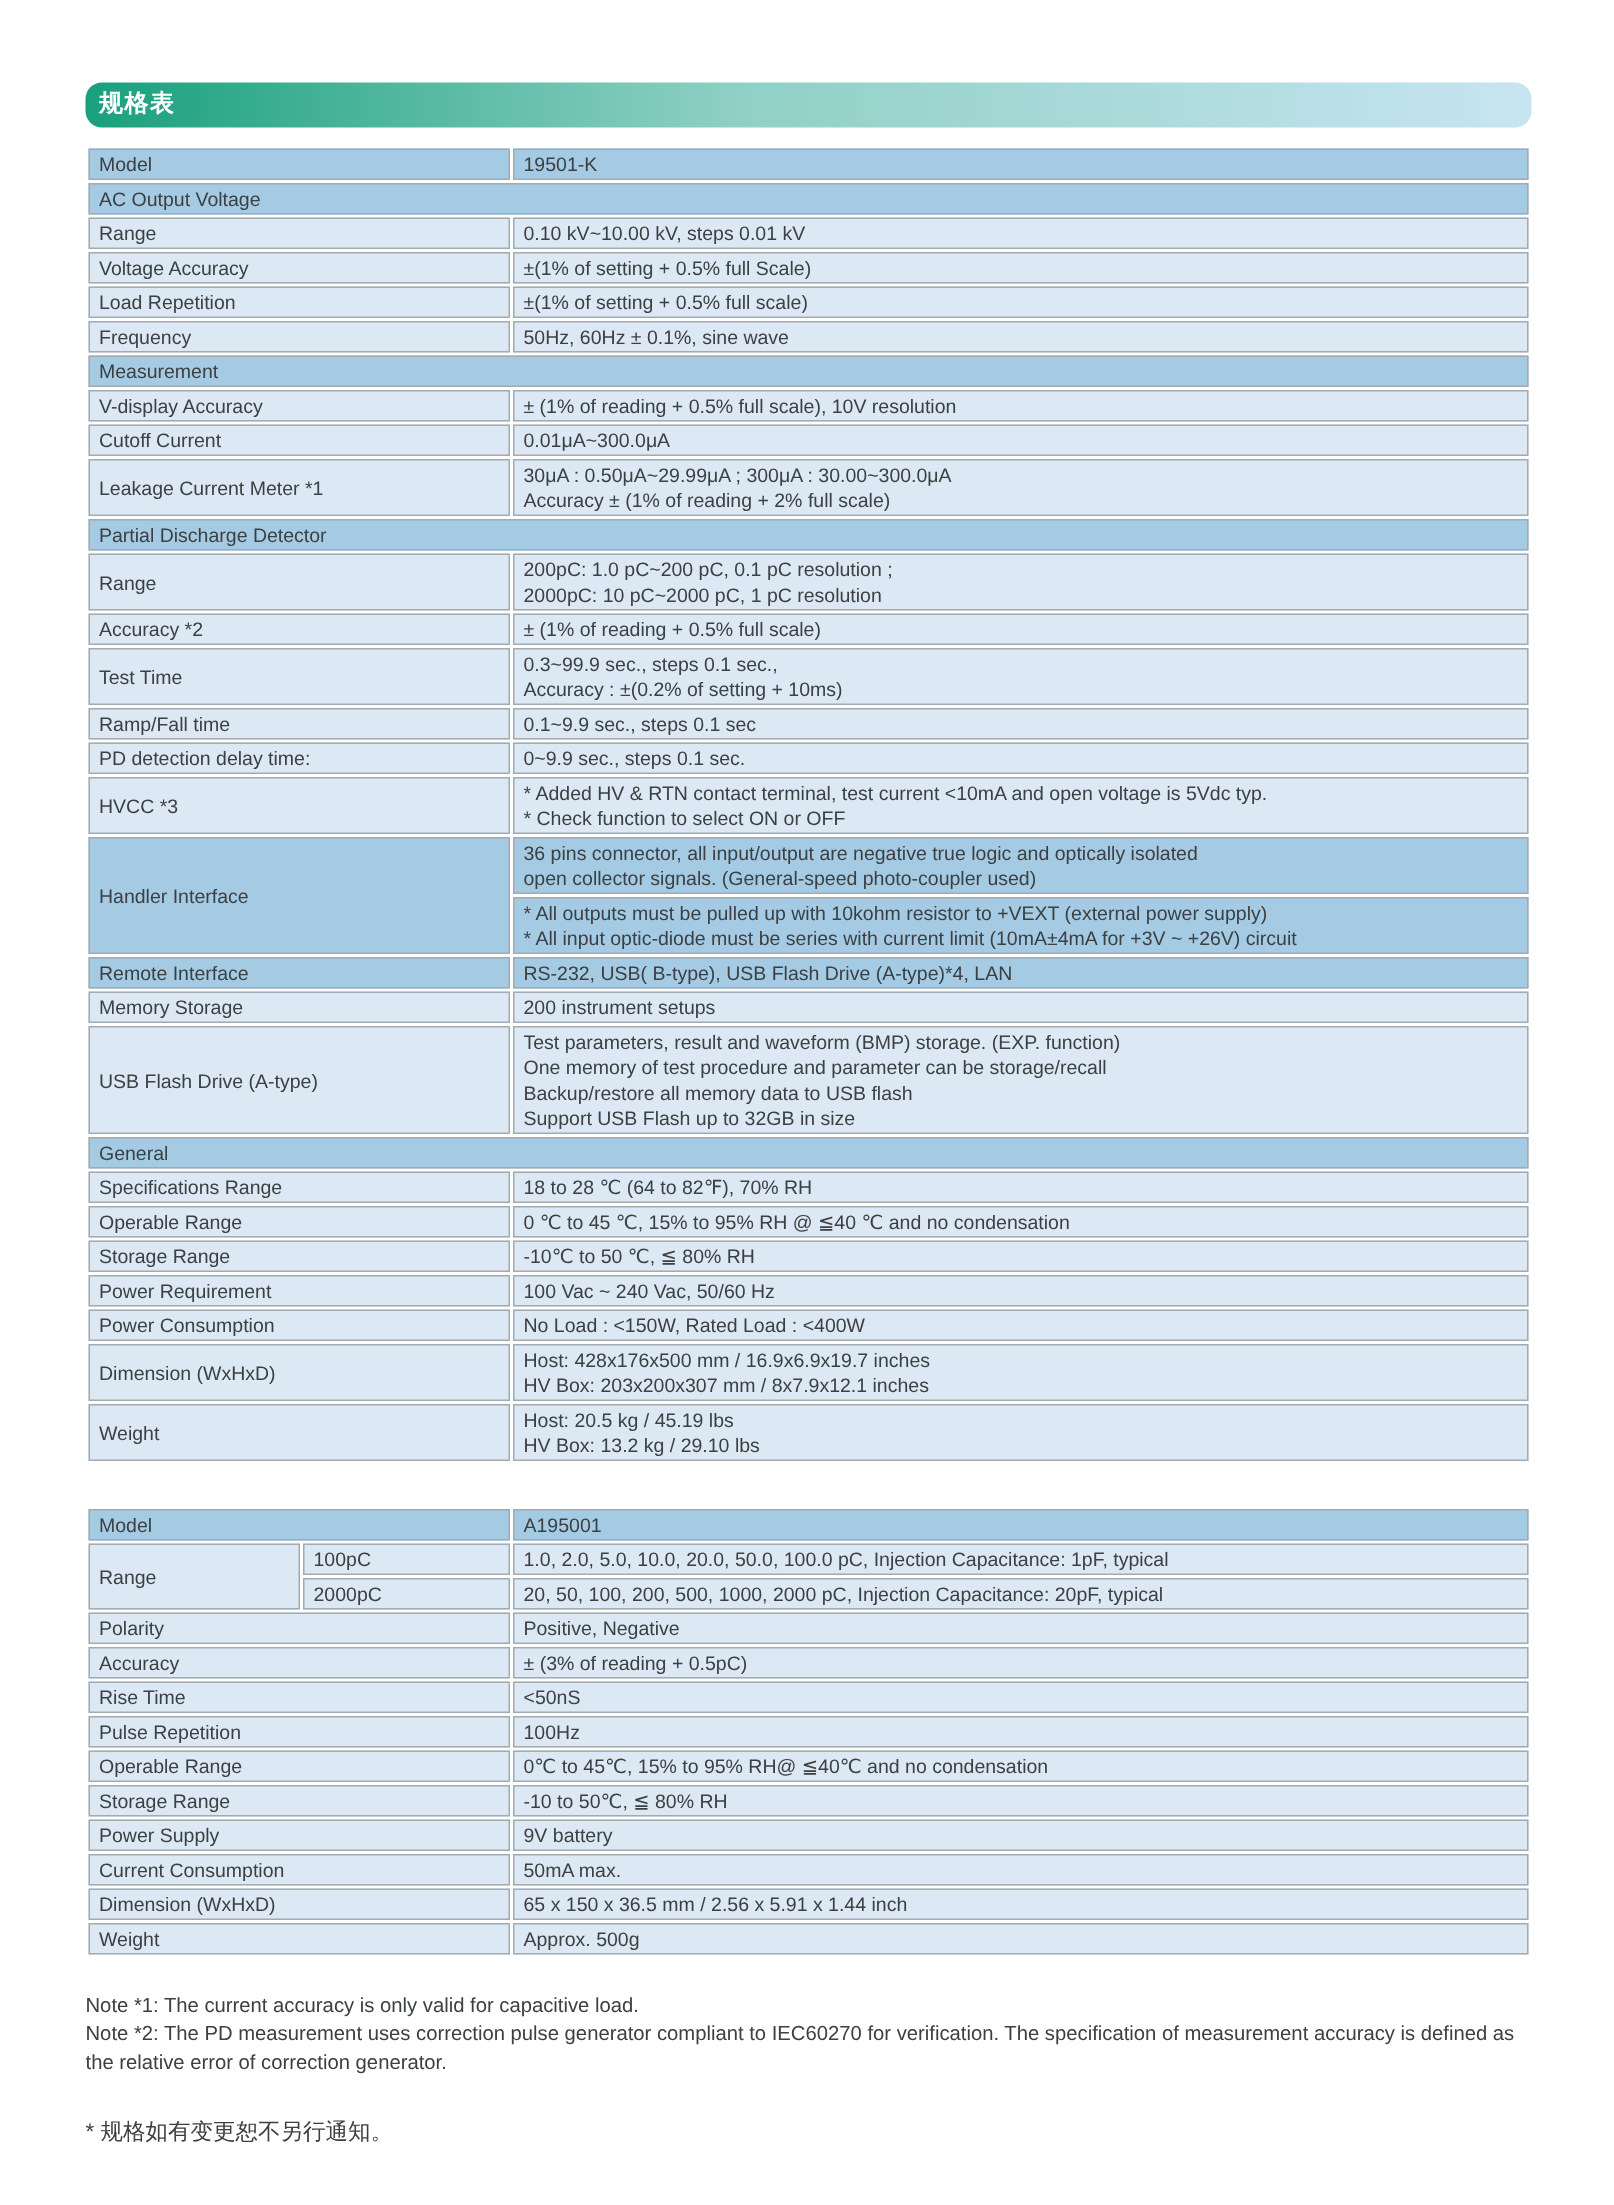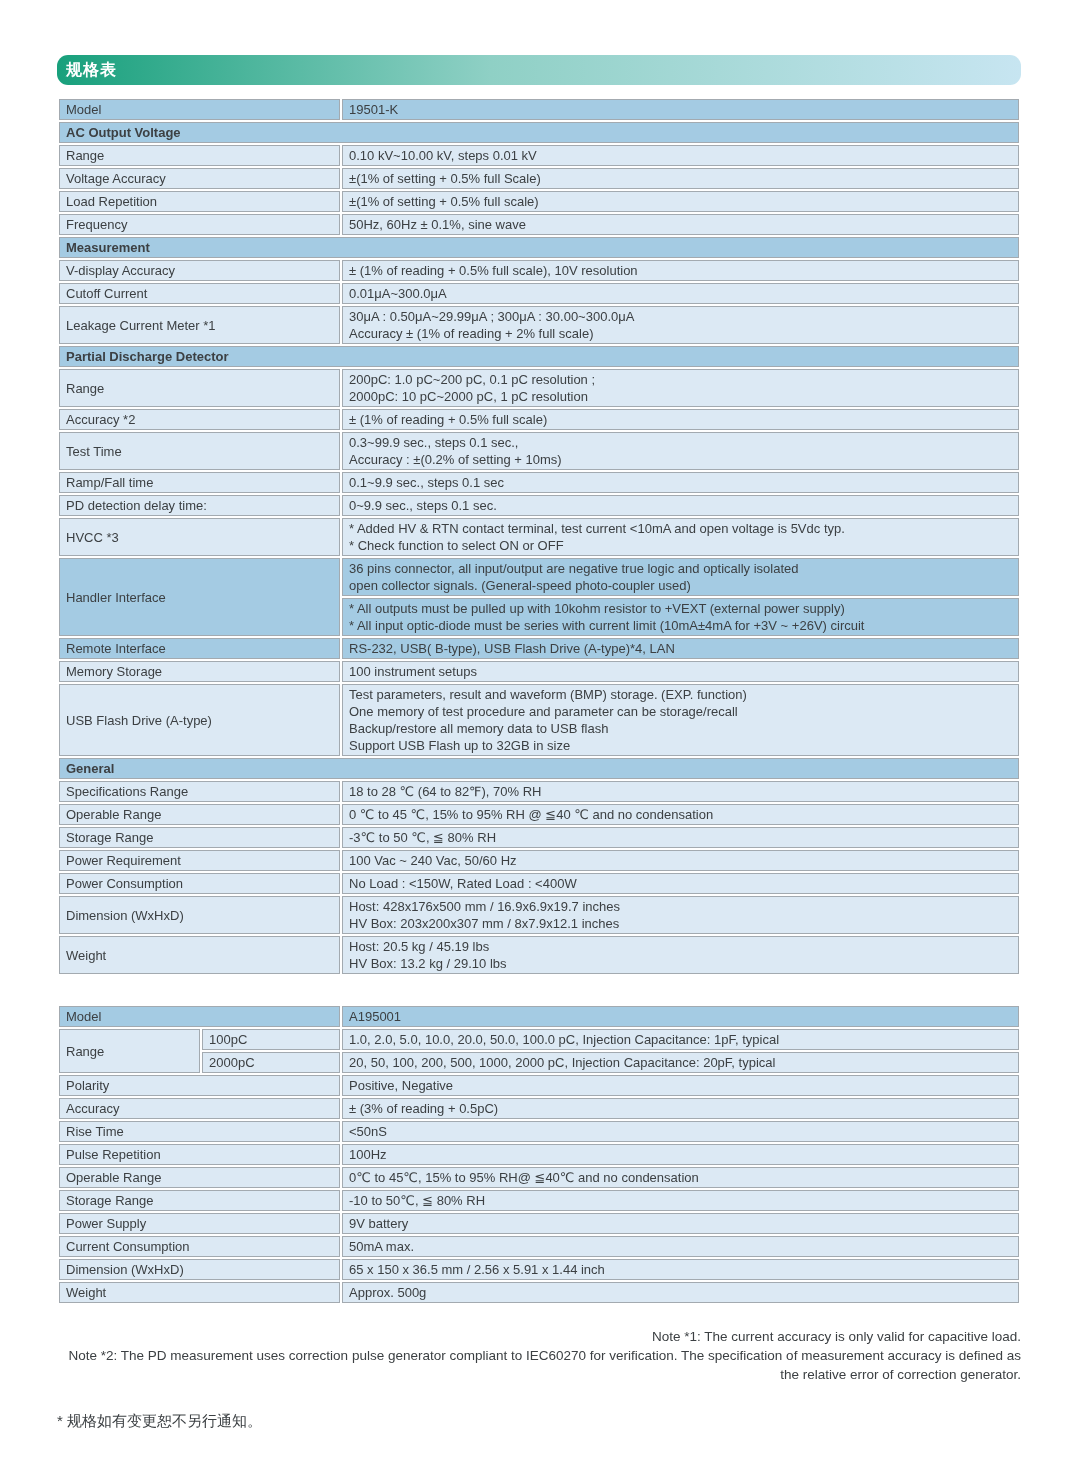--- a/index.html
+++ b/index.html
@@ -41,27 +41,27 @@
     border:1px solid var(--border);
     background:var(--row-light);
     font-size:13px;
     line-height:17px;
     padding:1px 6px;
     vertical-align:middle;
     white-space:pre-line;
     overflow:hidden;
   }
   table.spec td.hl{background:var(--row-hl);}
-  table.spec td.section{background:var(--row-hl);font-weight:bold;}
+  table.spec td.section{background:var(--row-hl);}
   #table1 col.c-label{width:281px;}
   #table2 col.c-l1{width:141px;}
   #table2 col.c-l2{width:138px;}
   .gap{height:16px;}
   .notes{margin-top:22px;font-size:13.5px;line-height:19px;}
-  .note-line{margin:0;text-align:right;}
+  .note-line{margin:0;}
   .footer-note{margin-top:28px;font-size:15px;}
 </style>
 </head>
 <body>
 
 <div class="page">
 
   <div class="title-bar">
     <span>规格表</span>
   </div>
@@ -149,21 +149,21 @@
         <tr>
           <td class="hl">* All outputs must be pulled up with 10kohm resistor to +VEXT (external power supply)
 * All input optic-diode must be series with current limit (10mA±4mA for +3V ~ +26V) circuit</td>
         </tr>
         <tr>
           <td class="hl" colspan="1">Remote Interface</td>
           <td class="hl">RS-232, USB( B-type), USB Flash Drive (A-type)*4, LAN</td>
         </tr>
         <tr>
           <td colspan="1">Memory Storage</td>
-          <td>100 instrument setups</td>
+          <td>200 instrument setups</td>
         </tr>
         <tr>
           <td colspan="1">USB Flash Drive (A-type)</td>
           <td>Test parameters, result and waveform (BMP) storage. (EXP. function)
 One memory of test procedure and parameter can be storage/recall
 Backup/restore all memory data to USB flash
 Support USB Flash up to 32GB in size</td>
         </tr>
         <tr>
           <td class="section" colspan="2">General</td>
@@ -171,21 +171,21 @@
         <tr>
           <td colspan="1">Specifications Range</td>
           <td>18 to 28 ℃ (64 to 82℉), 70% RH</td>
         </tr>
         <tr>
           <td colspan="1">Operable Range</td>
           <td>0 ℃ to 45 ℃, 15% to 95% RH @ ≦40 ℃ and no condensation</td>
         </tr>
         <tr>
           <td colspan="1">Storage Range</td>
-          <td>-3℃ to 50 ℃, ≦ 80% RH</td>
+          <td>-10℃ to 50 ℃, ≦ 80% RH</td>
         </tr>
         <tr>
           <td colspan="1">Power Requirement</td>
           <td>100 Vac ~ 240 Vac, 50/60 Hz</td>
         </tr>
         <tr>
           <td colspan="1">Power Consumption</td>
           <td>No Load : &lt;150W, Rated Load : &lt;400W</td>
         </tr>
         <tr>

